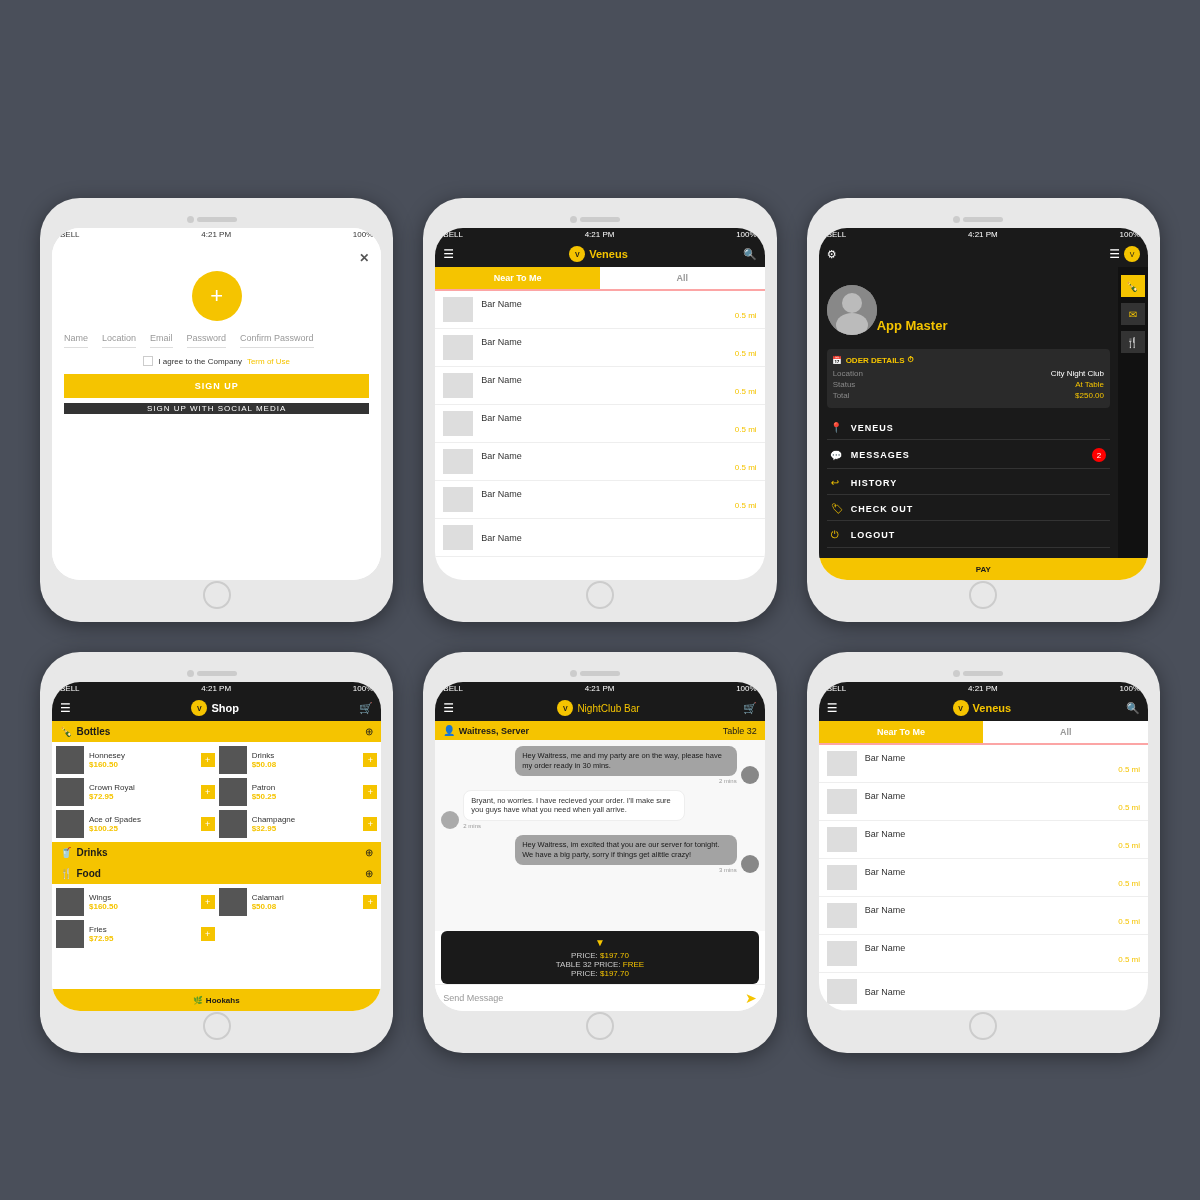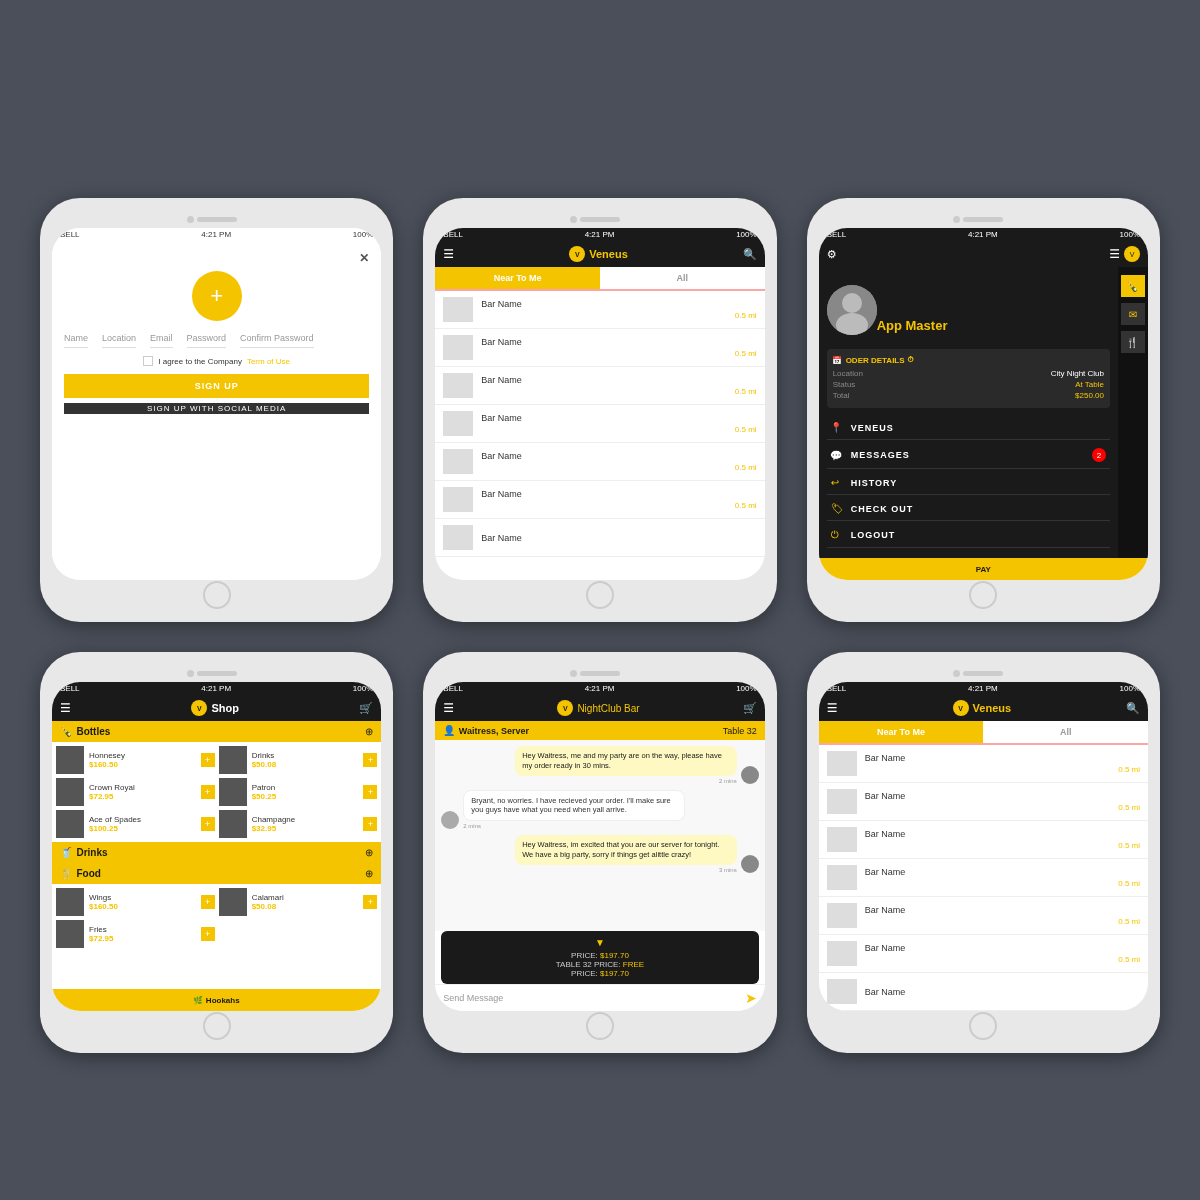--- a/index.html
+++ b/index.html
@@ -463,21 +463,21 @@
     .msg-row { display: flex; align-items: flex-end; gap: 4px; }
     .msg-row.outgoing { flex-direction: row-reverse; }
     .msg-avatar-sm {
       width: 18px;
       height: 18px;
       border-radius: 50%;
       background: #888;
       flex-shrink: 0;
     }
     .msg-bubble {
-      background: #fef9c3;
+      background: #a3a3a3;
       color: #1a1a1a;
       padding: 5px 7px;
       border-radius: 8px;
       font-size: 7.5px;
       max-width: 75%;
       line-height: 1.3;
     }
     .msg-bubble.incoming {
       background: #fff;
       color: #333;

